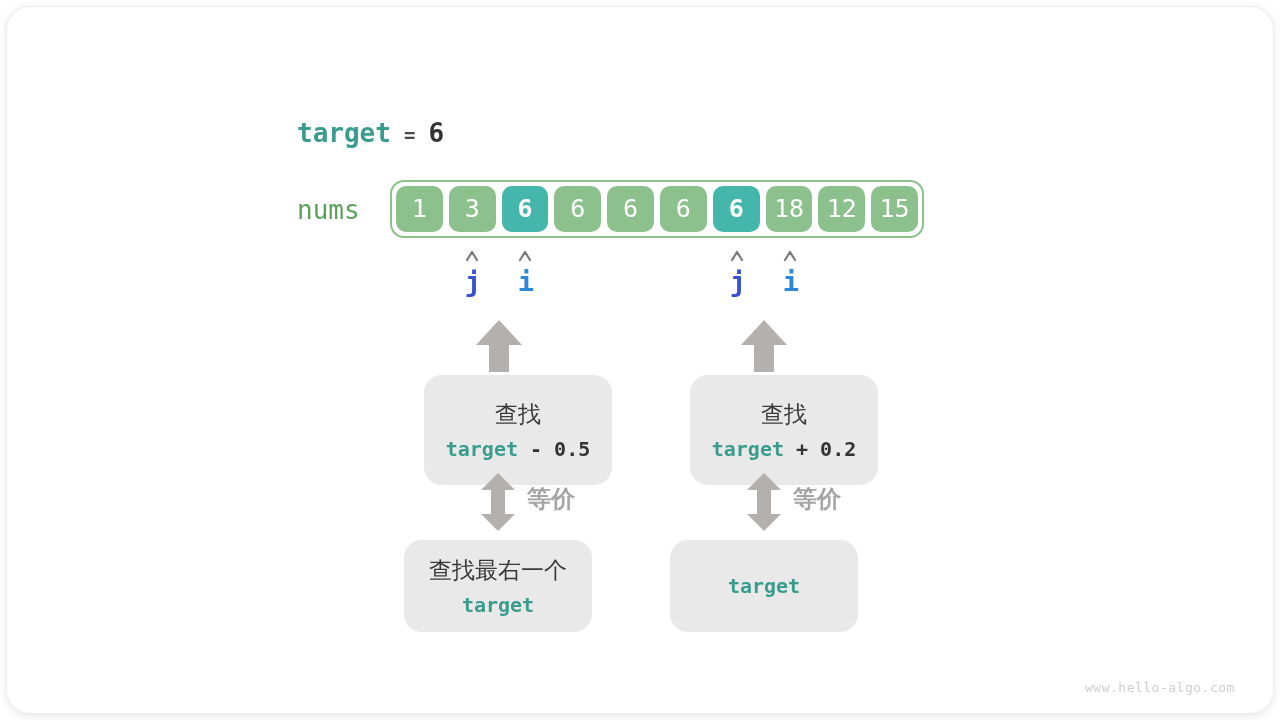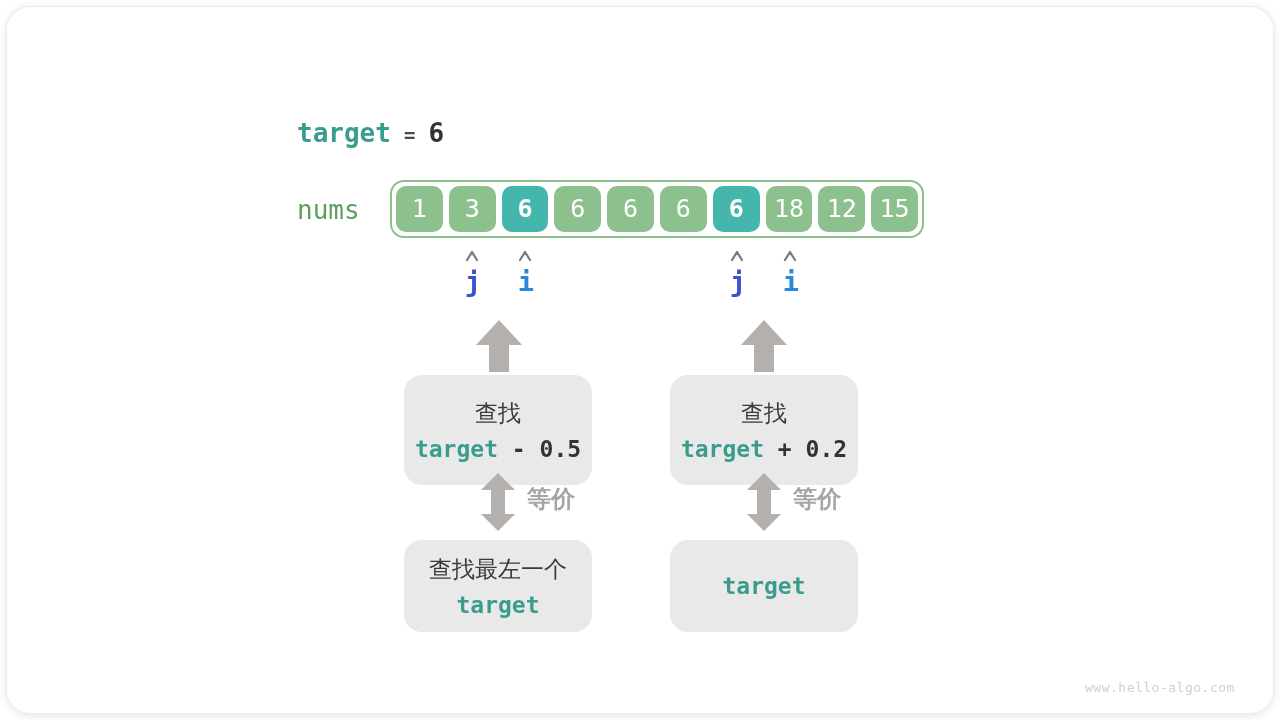--- a/index.html
+++ b/index.html
@@ -101,26 +101,26 @@
     position: absolute;
     width: 188px;
     background: var(--box_gray);
     border-radius: 18px;
     text-align: center;
     display: flex;
     flex-direction: column;
     justify-content: center;
     gap: 7px;
   }
-  .flow-box.search { top: 368px; height: 110px; }
+  .flow-box.search { top: 368px; height: 110px; margin-left: 20px; }
   .flow-box.result { top: 533px; height: 92px; }
   .flow-line1 { font-size: 23px; color: var(--text_dark); }
   .flow-line2 {
     font-family: "DejaVu Sans Mono", monospace;
-    font-size: 23px; font-weight: bold;
+    font-size: 20px; font-weight: bold;
     color: #333333;
     white-space: pre;
   }
   .flow-line2 .var { color: var(--teal_text); }
 
   .dbl-arrow { position: absolute; top: 466px; width: 36px; height: 58px; }
   .equiv-label {
     position: absolute;
     top: 476px;
     font-size: 24px;
@@ -202,21 +202,21 @@
       <polygon points="18,0 35,17 25,17 25,41 35,41 18,58 1,41 11,41 11,17 1,17" fill="#b4b0ad"></polygon>
     </svg>
     <svg class="dbl-arrow" style="left:739px" viewBox="0 0 36 58">
       <polygon points="18,0 35,17 25,17 25,41 35,41 18,58 1,41 11,41 11,17 1,17" fill="#b4b0ad"></polygon>
     </svg>
 
     <div class="equiv-label" style="left:520px">等价</div>
     <div class="equiv-label" style="left:786px">等价</div>
 
     <div class="flow-box result" style="left:397px">
-      <div class="flow-line1">查找最左一个</div>
+      <div class="flow-line1">查找最右一个</div>
       <div class="flow-line2"><span class="var">target</span></div>
     </div>
 
     <div class="flow-box result" style="left:663px">
       <div class="flow-line2"><span class="var">target</span></div>
     </div>
 
     <div class="watermark">www.hello-algo.com</div>
   </div>
 </div>

